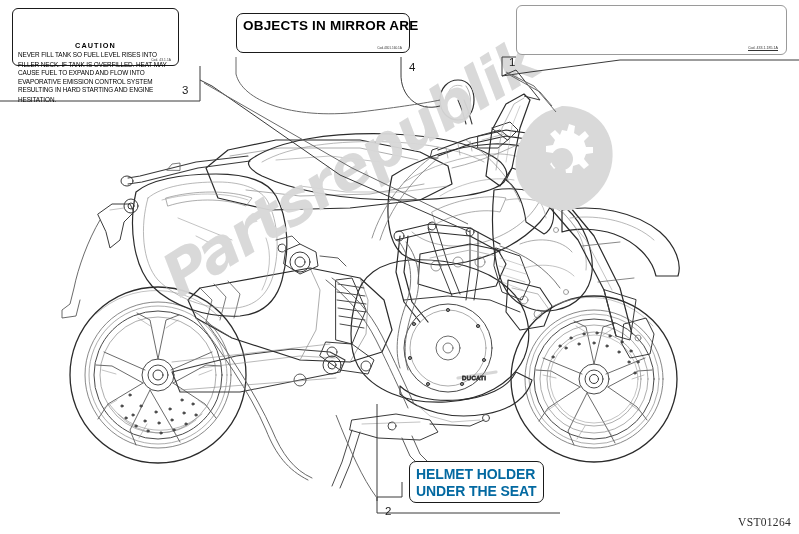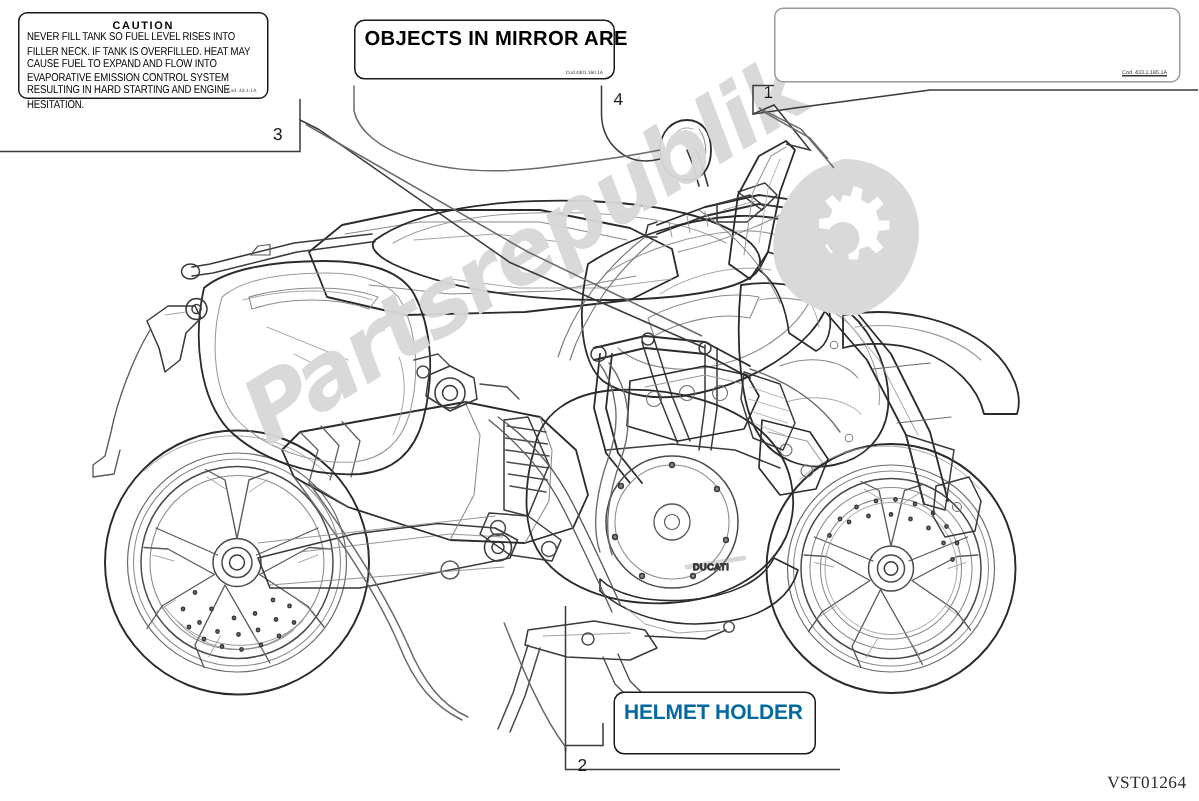--- a/index.html
+++ b/index.html
@@ -82,20 +82,21 @@
     border-radius: 6px;
   }
   #decal-caution .hdr {
     text-align: center;
     font-weight: bold;
     font-size: 7.3px;
     letter-spacing: 1.1px;
     color: #000;
     line-height: 9px;
     font-family: "Liberation Sans", sans-serif;
+    margin-top: 29px;
   }
   #decal-caution .body {
     font-size: 6.4px;
     line-height: 7.6px;
     color: #000;
     letter-spacing: -.1px;
     transform: scaleY(1.18);
     transform-origin: top left;
     font-family: "Liberation Sans", sans-serif;
     font-weight: 500;
@@ -564,20 +565,21 @@
     <div class="line">OBJECTS IN MIRROR ARE</div>
     <div class="code">Cod.4301.160.1A</div>
   </div>
 
   <div class="decal" id="decal-fairing">
     <div class="code">Cod. 433.1.185.1A</div>
   </div>
 
   <div class="decal" id="decal-helmet">
     <div class="line">HELMET HOLDER</div>
+    <div class="line">UNDER THE SEAT</div>
   </div>
 
   <div class="callout" id="callout-3">3</div>
   <div class="callout" id="callout-4">4</div>
   <div class="callout" id="callout-1">1</div>
   <div class="callout" id="callout-2">2</div>
 
   <div id="drawing-number">VST01264</div>
 
 </div>

